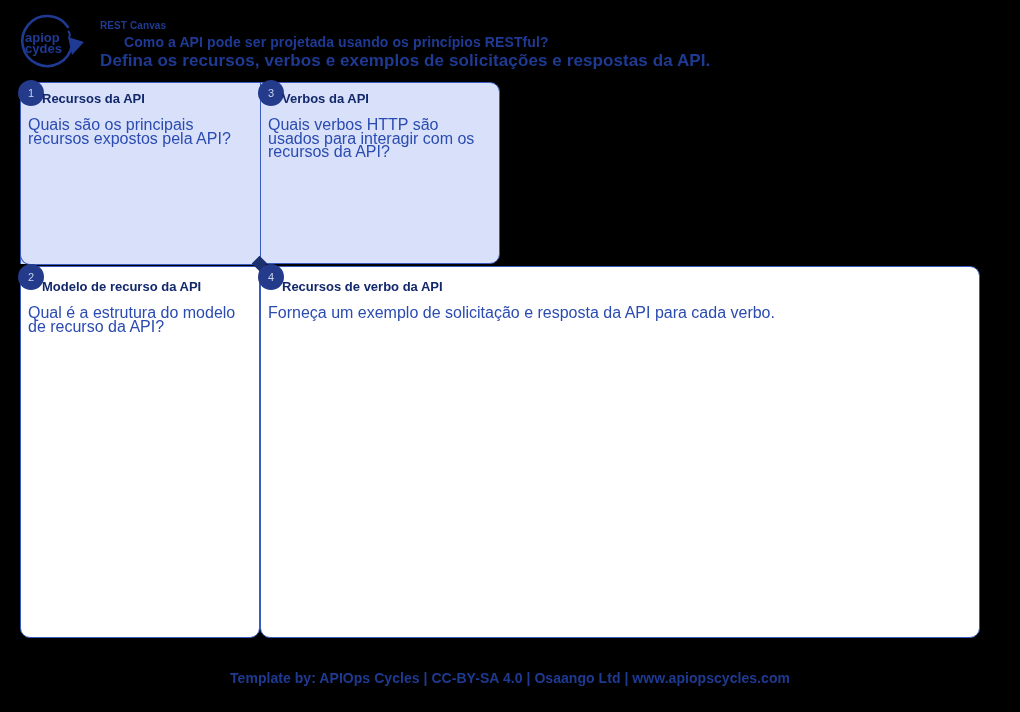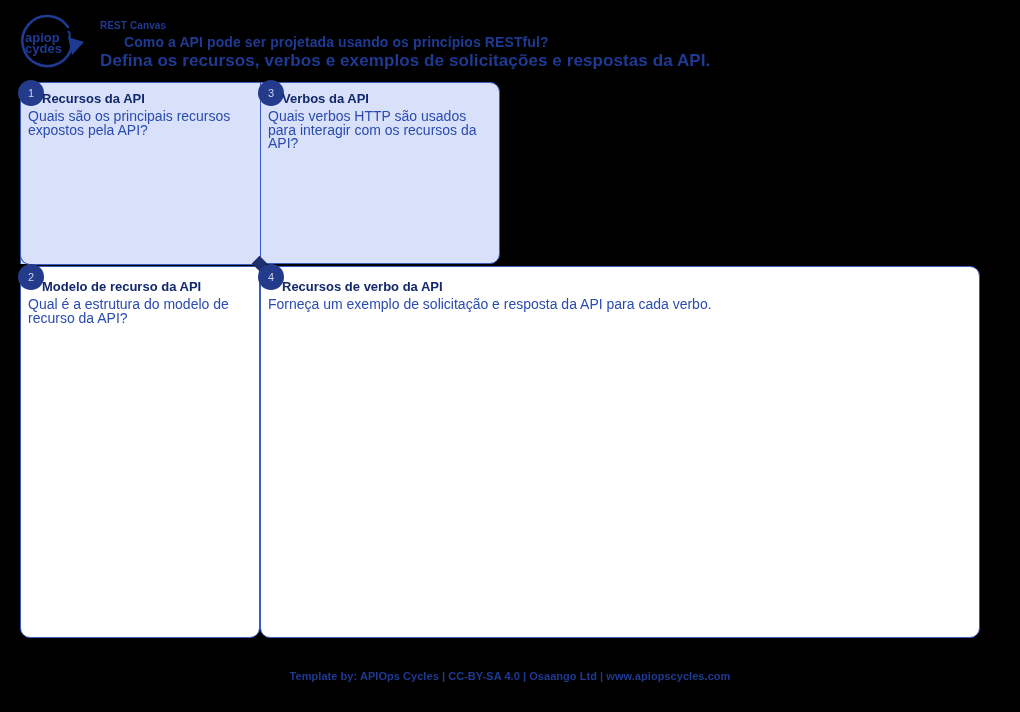--- a/index.html
+++ b/index.html
@@ -128,41 +128,41 @@
   .card-title {
     color: #12286b;
     font-weight: bold;
     font-size: 13px;
     line-height: 14px;
     margin: 0 0 1px 0;
     white-space: nowrap;
   }
   .card-desc {
     color: #2a4bb0;
-    font-size: 14px;
+    font-size: 16px;
     line-height: 13.5px;
-    margin: 4px;
+    margin: 12px;
   }
   #text-1 { left: 42px; top: 92px; width: 210px; }
   #text-3 { left: 282px; top: 92px; width: 215px; }
   #text-2 { left: 42px; top: 280px; width: 212px; }
   #text-4 { left: 282px; top: 280px; width: 690px; }
   #text-2 .card-desc, #text-1 .card-desc, #text-3 .card-desc {
     margin-left: -14px;
   }
   #text-4 .card-desc { margin-left: -14px; }
 
   
   #footer {
     position: absolute;
     left: 0; top: 670px;
     width: 1020px;
     text-align: center;
     color: #1f3a93;
-    font-size: 11px;
+    font-size: 14px;
     font-weight: bold;
     letter-spacing: 0.05px;
   }
 </style>
 </head>
 <body>
 
 <div id="header">
 
   <div id="logo">

